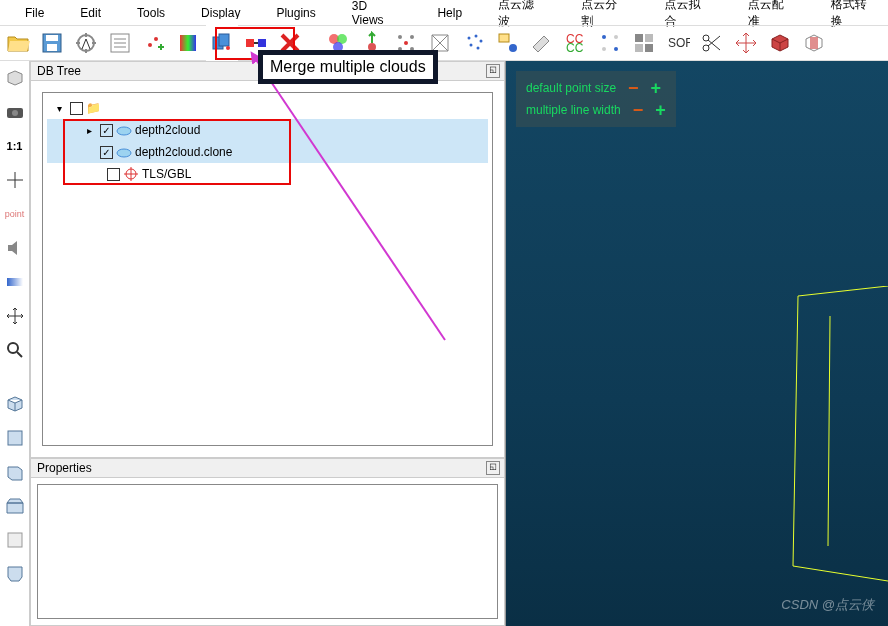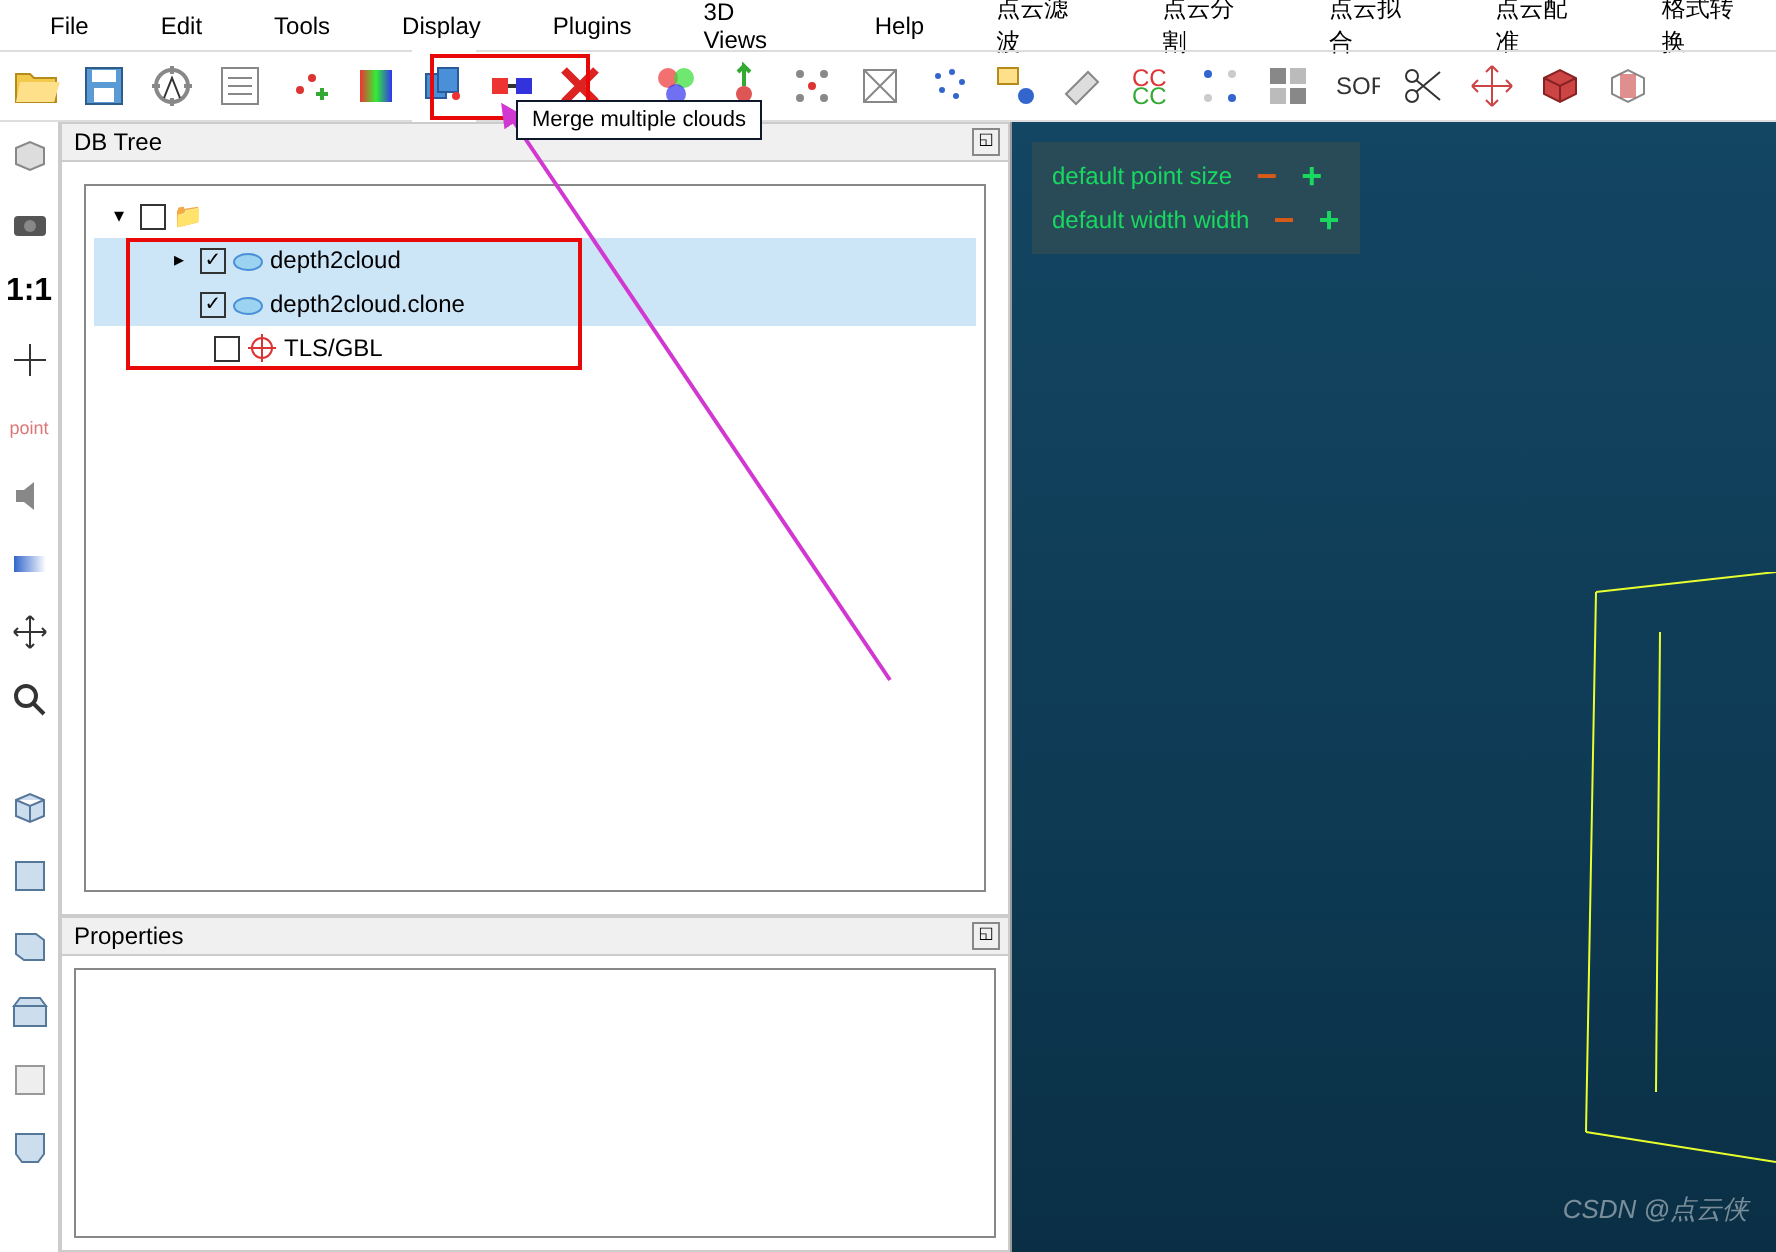--- a/index.html
+++ b/index.html
@@ -4,27 +4,27 @@
 <style>
 * { box-sizing: border-box; margin: 0; padding: 0; font-family: "Segoe UI", Tahoma, sans-serif; font-size: 12px; }
 body { width: 888px; height: 626px; background: #fff; overflow: hidden; position: relative; }
 
 .menubar { height: 25px; display: flex; align-items: center; padding-left: 15px; gap: 16px; }
 .menubar span { padding: 4px 10px; cursor: default; }
 
 .toolbar { height: 36px; border-top: 1px solid #ddd; border-bottom: 1px solid #ddd; display: flex; align-items: center; padding-left: 2px; gap: 2px; position: relative; }
 .tbtn { width: 32px; height: 48px; display: flex; align-items: center; justify-content: center; cursor: pointer; }
 .tbtn svg { width: 24px; height: 24px; }
-.tooltip { position: absolute; left: 258px; top: 24px; background: #fff; border: 1px solid #0f172a; padding: 3px 7px; font-size: 11px; z-index: 10; }
+.tooltip { position: absolute; left: 258px; top: 24px; background: #fff; border: 5px solid #0f172a; padding: 3px 7px; font-size: 16px; z-index: 10; }
 
 .red-box { position: absolute; border: 2px solid #e80808; pointer-events: none; z-index: 5; }
 
 .main { display: flex; height: calc(100% - 61px); }
 .leftbar { width: 30px; background: #fff; border-right: 1px solid #ccc; display: flex; flex-direction: column; align-items: center; padding-top: 5px; gap: 10px; }
-.leftbar div { width: 24px; height: 24px; display: flex; align-items: center; justify-content: center; cursor: pointer; font-size: 16px; }
+.leftbar div { width: 24px; height: 24px; display: flex; align-items: center; justify-content: center; cursor: pointer; font-size: 11px; }
 
 .midpanel { width: 476px; display: flex; flex-direction: column; border-right: 1px solid #999; }
 .panel-header { height: 20px; background: #f0f0f0; border: 1px solid #ccc; padding: 2px 6px; font-size: 12px; display: flex; align-items: flex-start; position: relative; }
 .panel-header .dock { position: absolute; right: 4px; top: 2px; width: 14px; height: 14px; border: 1px solid #888; font-size: 8px; text-align: center; }
 .tree { flex: 1; border: 1px solid #ccc; border-top: none; padding: 5px; background: #fff; position: relative; overflow: hidden; }
 .tree-inner { margin: 6px; border: 1px solid #888; height: calc(100% - 12px); padding: 4px; position: relative; }
 .tree-row { display: flex; align-items: center; height: 22px; gap: 3px; padding-left: 10px; }
 .tree-row.sel { background: #cde6f7; }
 .tree-row .caret { width: 10px; font-size: 10px; }
 .tree-row .chk { width: 13px; height: 13px; border: 1px solid #333; display: inline-flex; align-items: center; justify-content: center; font-size: 10px; }
@@ -381,21 +381,21 @@
   </div>
 
   <div class="viewport">
     <div class="overlay-box">
       <div class="row">
         <span>default point size</span>
         <span class="minus">−</span>
         <span class="plus">+</span>
       </div>
       <div class="row">
-        <span>default width width</span>
+        <span>multiple line width</span>
         <span class="minus">−</span>
         <span class="plus">+</span>
       </div>
     </div>
     <svg style="position:absolute; right:0; bottom:40px;" width="120" height="300">
       <path d="M30 10 L120 0 M25 280 L120 295 M30 10 L25 280 M62 30 L60 260" stroke="#e8ff2e" stroke-width="1" fill="none"></path>
     </svg>
     <div class="watermark">CSDN @点云侠</div>
   </div>
 </div>

